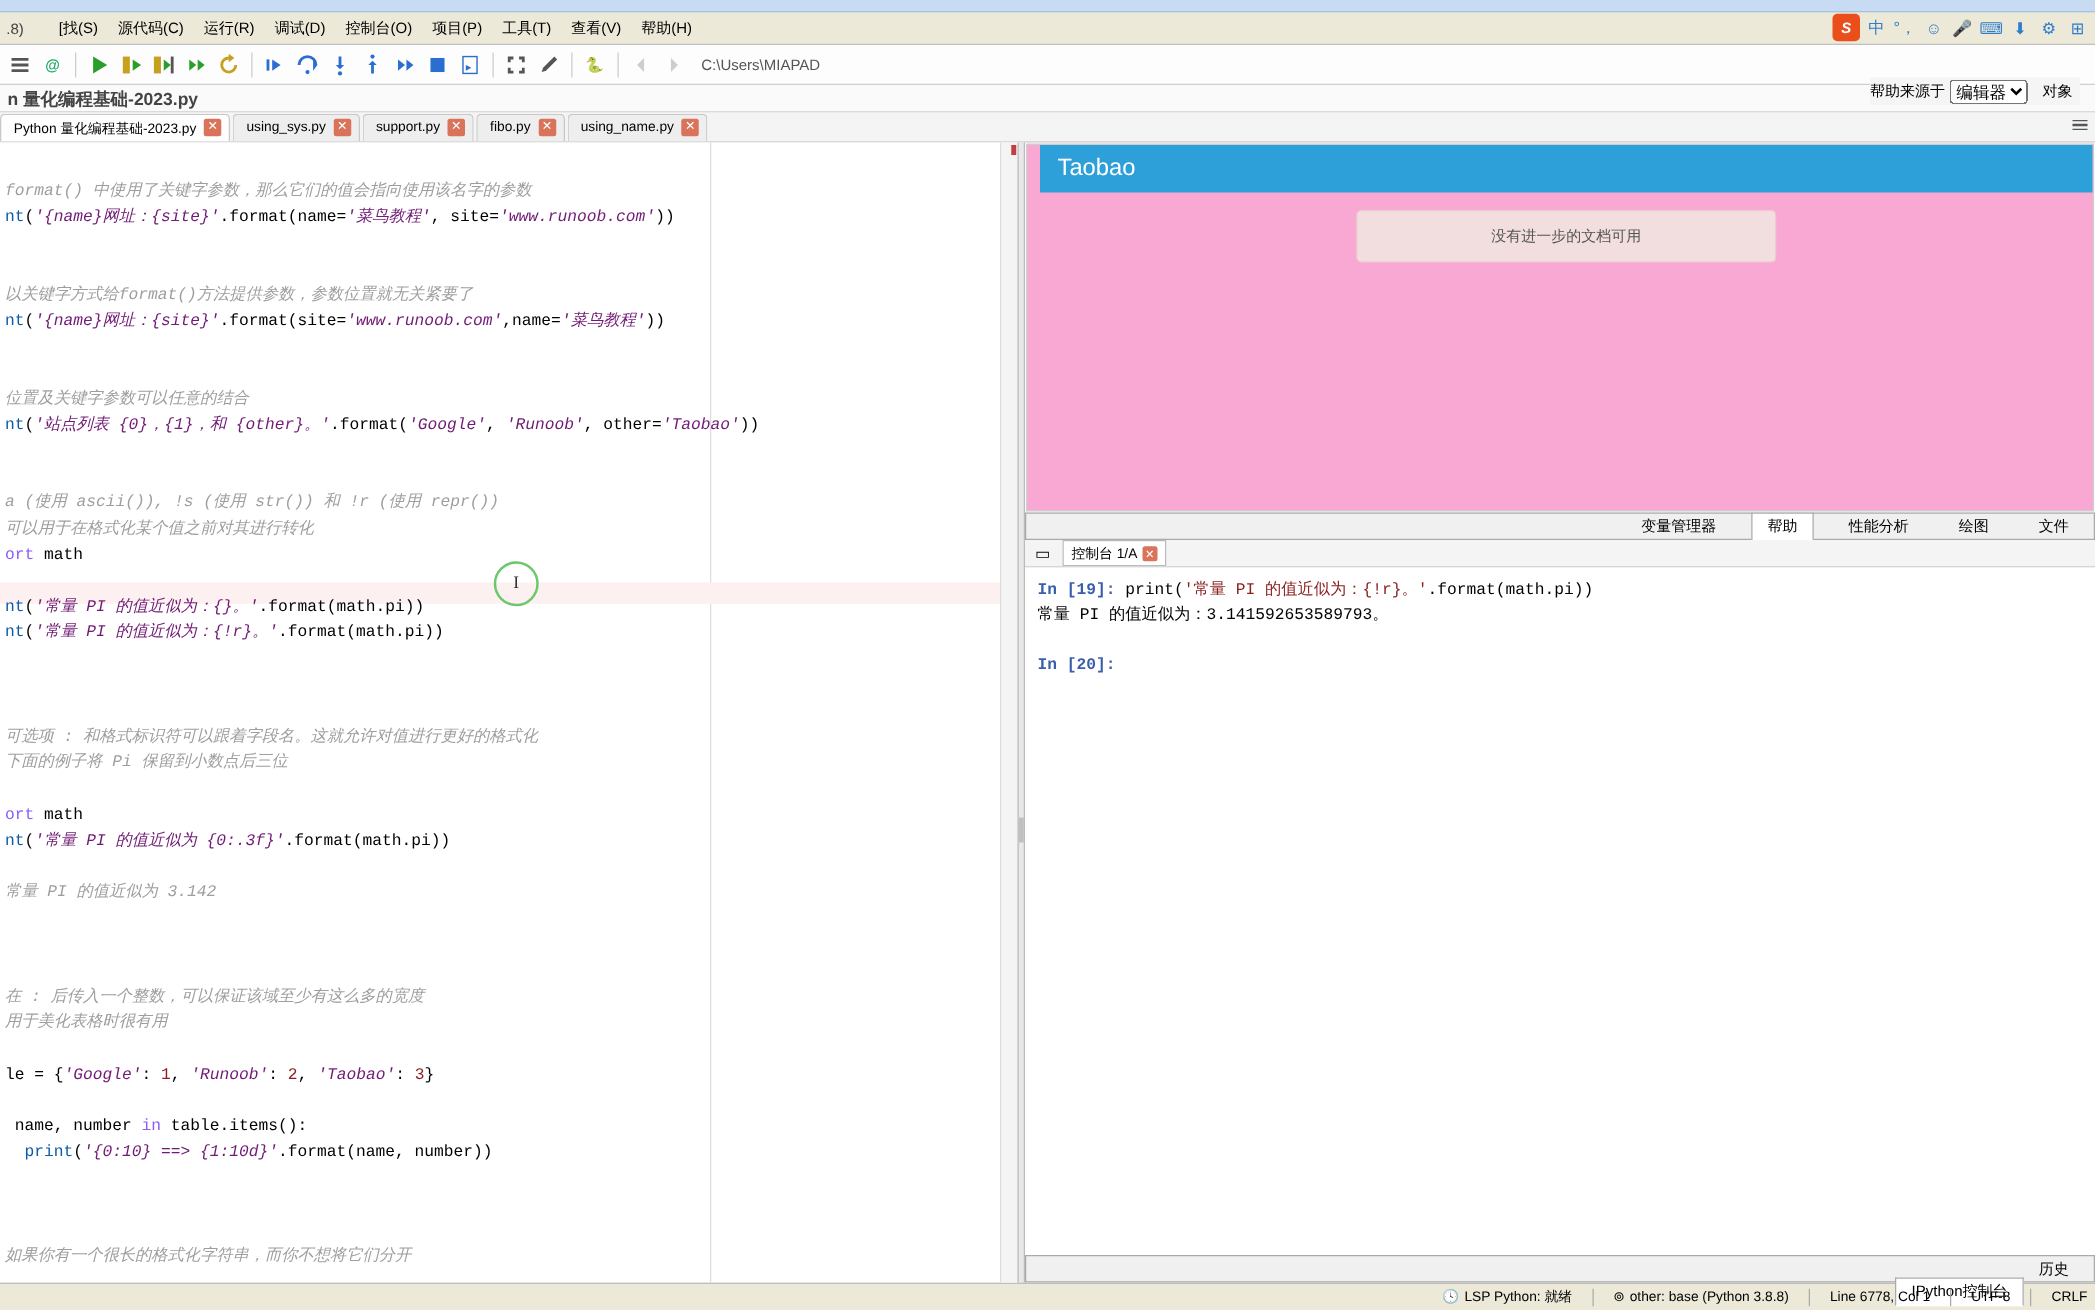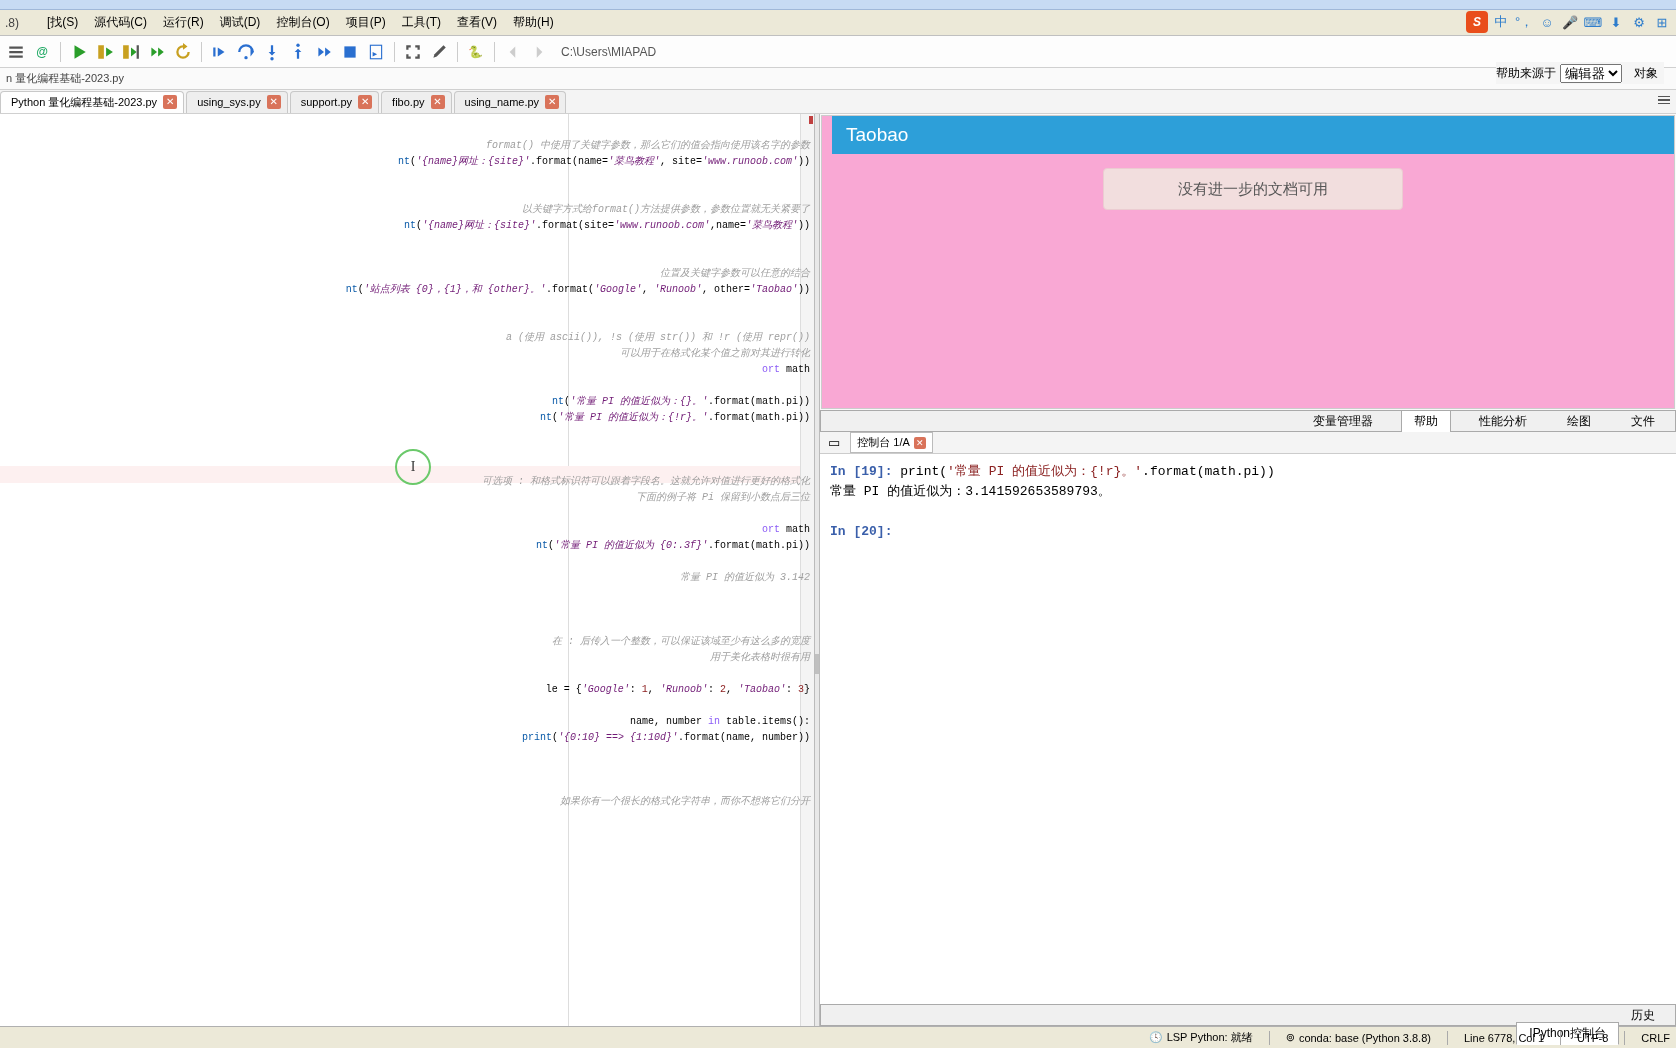--- a/index.html
+++ b/index.html
@@ -80,24 +80,25 @@
 .tool-btn svg { width: 18px; height: 18px; }
 .tool-sep { width: 1px; height: 20px; background: #ccc; margin: 0 4px; }
 .path-text { margin-left: 8px; color: #555; font-size: 12px; }
 
 
 .breadcrumb {
   height: 22px;
   background: #fafafa;
   border-bottom: 1px solid #d0d0d0;
   display: flex;
-  align-items: center;
+  align-items: flex-end;
   padding-left: 6px;
-  font-size: 11px;
+  font-size: 14px;
   color: #444;
+  font-weight: bold;
 }
 
 .tab-row {
   height: 24px;
   background: #f4f4f4;
   border-bottom: 1px solid #d0d0d0;
   display: flex;
   align-items: center;
   position: relative;
 }
@@ -148,25 +149,24 @@
   height: calc(100% - 10px - 26px - 32px - 22px - 24px - 22px);
 }
 .editor-panel {
   width: 814px;
   position: relative;
   background: #ffffff;
 }
 .editor-panel pre {
   padding: 8px 4px;
   font-family: Consolas, "Courier New", monospace;
-  font-size: 10px;
+  font-size: 13px;
   line-height: 1.6;
   white-space: pre;
   overflow: hidden;
-  text-align: right;
 }
 .editor-ruler {
   position: absolute;
   left: 568px;
   top: 0;
   bottom: 0;
   width: 1px;
   background: #dddddd;
 }
 .cursor-indicator {
@@ -245,29 +245,29 @@
   font-family: sans-serif;
 }
 .doc-body {
   flex: 1;
   display: flex;
   align-items: flex-start;
   justify-content: center;
   padding-top: 14px;
 }
 .doc-alert {
-  width: 300px;
+  width: 336px;
   height: 42px;
   background: #f2dede;
   border: 1px solid #ebccd1;
   border-radius: 4px;
   display: flex;
   align-items: center;
   justify-content: center;
-  font-size: 15px;
+  font-size: 12px;
   color: #555;
 }
 
 .doc-tabs {
   height: 22px;
   display: flex;
   border: 1px solid #aaa;
   background: #f0f0f0;
   align-items: center;
   justify-content: flex-end;
@@ -565,20 +565,20 @@
     <div class="right-bottom-tabs" id="bottom-tabs-mount">
         <span class="right-bottom-tab active">IPython控制台</span>
         <span class="right-bottom-tab">历史</span>
       </div>
   </div>
 </div>
 
 <div class="statusbar">
   <span class="status-item">🕓 <span>LSP Python: 就绪</span></span>
   <span class="status-sep"></span>
-  <span class="status-item">⊚ <span>conda: base (Python 3.8.8)</span></span>
+  <span class="status-item">⊚ <span>other: base (Python 3.8.8)</span></span>
   <span class="status-sep"></span>
   <span class="status-item">Line 6778, Col 1</span>
   <span class="status-sep"></span>
   <span class="status-item">UTF-8</span>
   <span class="status-sep"></span>
   <span class="status-item">CRLF</span>
 </div>
 
 </body></html>

